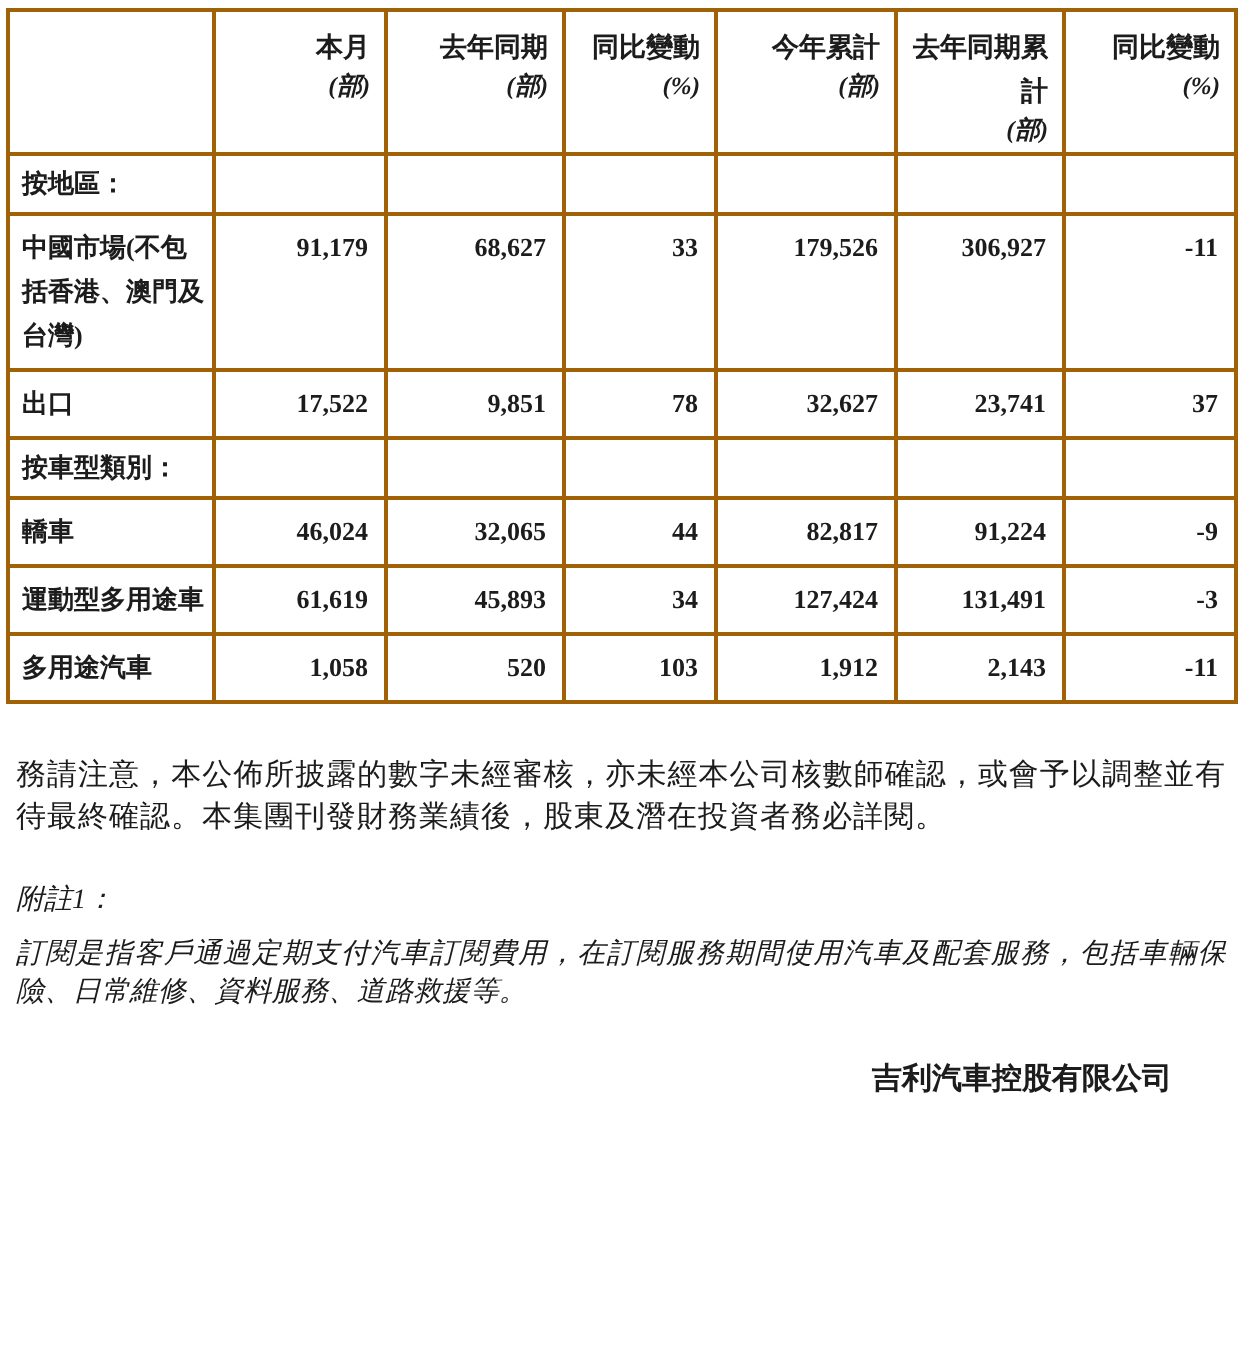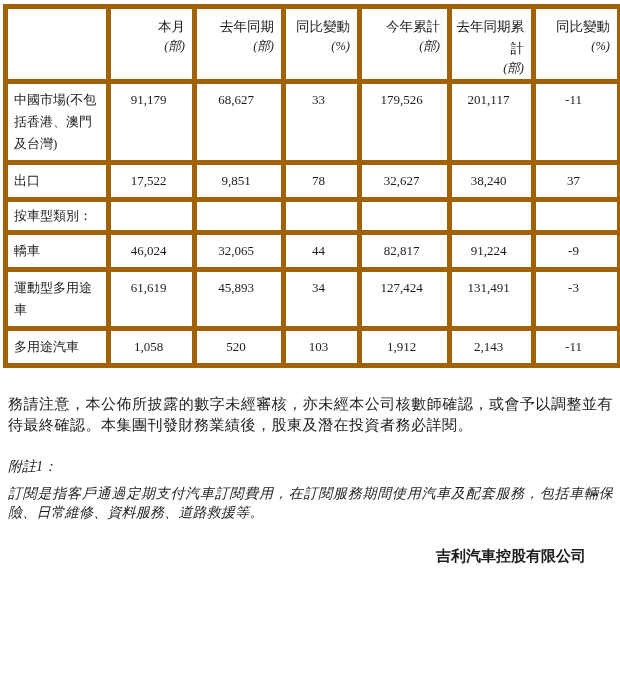--- a/index.html
+++ b/index.html
@@ -13,37 +13,38 @@
   .page { width: 620px; height: 680px; padding: 4px 3px 0 3px; }
 
   
   table.sales {
     width: 614px;
     border-collapse: collapse;
     table-layout: fixed;
     font-size: 13px;
   }
   table.sales td, table.sales th {
-    border: 5px solid #a16207;
+    border: 2px solid #a16207;
     vertical-align: top;
     line-height: 22px;
+    font-weight: bold;
   }
   th.hcell {
     font-weight: normal;
     text-align: right;
     padding: 7px 7px 3px 2px;
   }
   th.hcell .h-line1 { display: block; font-size: 13.5px; }
   th.hcell .h-line2 { display: block; font-style: italic; font-size: 12.5px; line-height: 16px; }
   td.label-cell {
     text-align: left;
     padding: 5px 2px 5px 6px;
   }
   td.num-cell {
-    text-align: center;
+    text-align: right;
     padding: 5px 8px 5px 2px;
   }
   tr.section-row td { padding-top: 3px; padding-bottom: 3px; }
 
   
   .para {
     margin: 0 4px 0 5px;
     font-size: 15px;
     line-height: 21px;
     text-align: justify;
@@ -115,36 +116,45 @@
           <span class="h-line1">去年同期累計</span>
           <span class="h-line2">(部)</span>
         </th>
         <th class="hcell">
           <span class="h-line1">同比變動</span>
           <span class="h-line2">(%)</span>
         </th>
       </tr>
     </thead>
     <tbody>
+      <tr class="section-row">
+        <td class="label-cell">按地區：</td>
+        <td class="num-cell"></td>
+        <td class="num-cell"></td>
+        <td class="num-cell"></td>
+        <td class="num-cell"></td>
+        <td class="num-cell"></td>
+        <td class="num-cell"></td>
+      </tr>
       <tr>
         <td class="label-cell">中國市場(不包括香港、澳門及台灣)</td>
         <td class="num-cell">91,179</td>
         <td class="num-cell">68,627</td>
         <td class="num-cell">33</td>
         <td class="num-cell">179,526</td>
-        <td class="num-cell">201,117</td>
+        <td class="num-cell">306,927</td>
         <td class="num-cell">-11</td>
       </tr>
       <tr>
         <td class="label-cell">出口</td>
         <td class="num-cell">17,522</td>
         <td class="num-cell">9,851</td>
         <td class="num-cell">78</td>
         <td class="num-cell">32,627</td>
-        <td class="num-cell">38,240</td>
+        <td class="num-cell">23,741</td>
         <td class="num-cell">37</td>
       </tr>
       <tr class="section-row">
         <td class="label-cell">按車型類別：</td>
         <td class="num-cell"></td>
         <td class="num-cell"></td>
         <td class="num-cell"></td>
         <td class="num-cell"></td>
         <td class="num-cell"></td>
         <td class="num-cell"></td>

